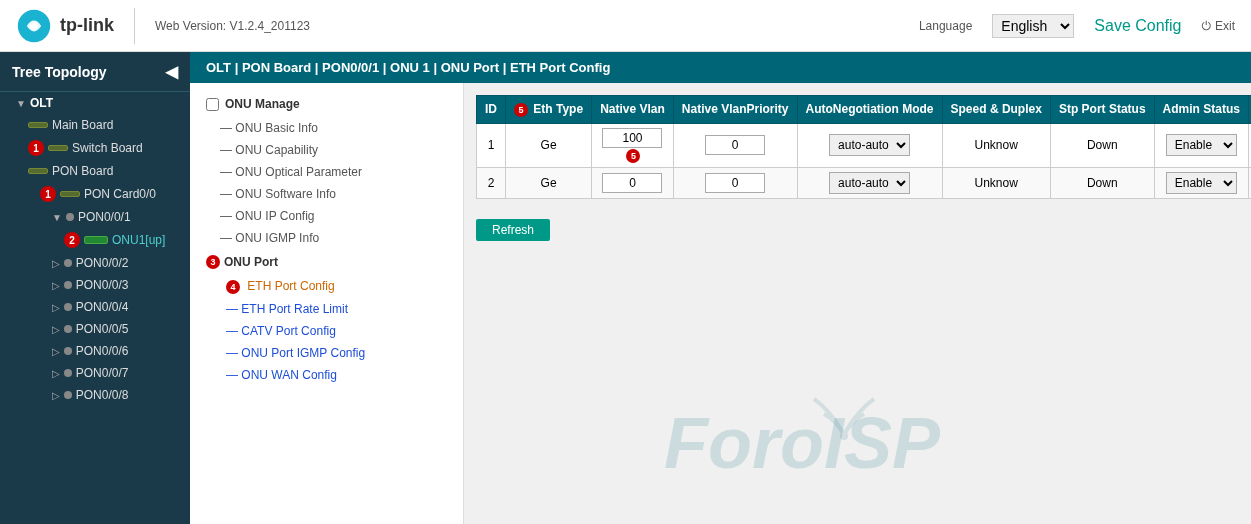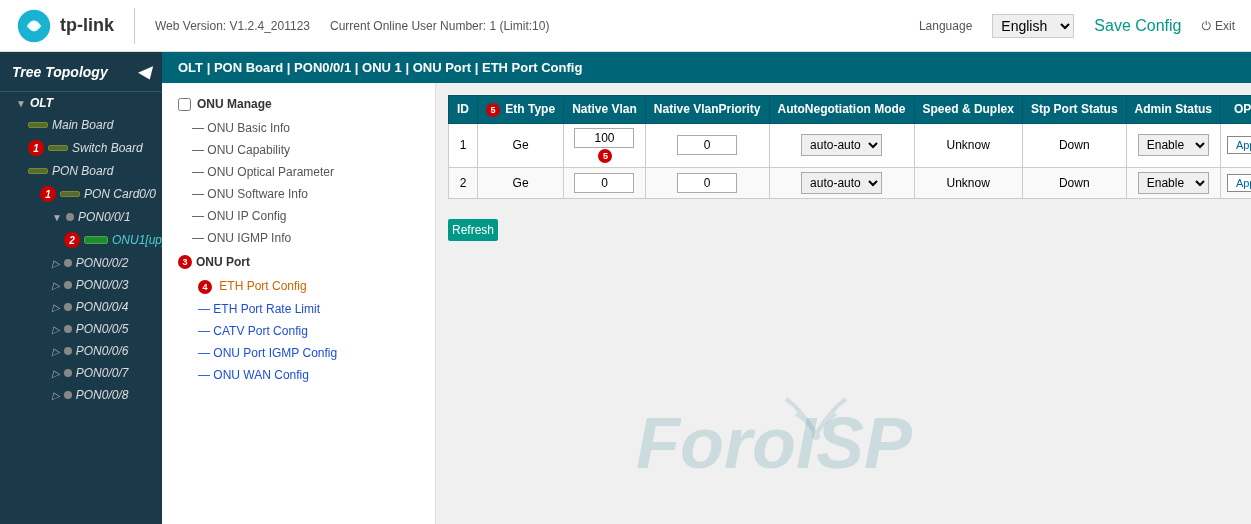--- a/index.html
+++ b/index.html
@@ -65,26 +65,25 @@
     }
 
     
     .main-layout {
       display: flex;
       height: calc(100vh - 52px);
     }
 
     
     .sidebar {
-      width: 162px;
+      width: 190px;
       background: #1a3a4a;
       color: #fff;
       flex-shrink: 0;
       overflow-y: auto;
-      font-style: italic;
     }
     .sidebar-header {
       display: flex;
       align-items: center;
       justify-content: space-between;
       padding: 10px 12px;
       background: #1a3a4a;
       font-size: 14px;
       font-weight: bold;
       color: #fff;
@@ -272,42 +271,41 @@
       left: 300px;
       opacity: 0.12;
       pointer-events: none;
     }
 
     
     .refresh-btn {
       background: #009988;
       color: #fff;
       border: none;
-      padding: 4px 4px;
+      padding: 4px 16px;
       cursor: pointer;
       font-size: 12px;
       border-radius: 2px;
       margin-top: 12px;
     }
   </style>
 </head>
 <body>
 
 <div class="header">
   <div class="logo-area">
     <svg class="logo-icon" viewBox="0 0 40 40">
       <circle cx="20" cy="20" r="18" fill="#00aacc" opacity="0.9"></circle>
       <path d="M12 20 Q20 8 28 20 Q20 32 12 20Z" fill="#fff" opacity="0.9"></path>
       <circle cx="20" cy="20" r="4" fill="#fff"></circle>
     </svg>
     <span class="logo-text">tp-link</span>
   </div>
   <div class="header-info">
     <span>Web Version: V1.2.4_201123</span>
-    <span>Current Online User Number: 1 (Limit:10)</span>
   </div>
   <div class="header-right">
     <span class="language-label">Language</span>
     <select class="lang-select">
       <option>English</option>
       <option>Chinese</option>
     </select>
     <a class="save-config" href="#">Save Config</a>
     <span class="exit-btn">
       <span>⏻</span>

